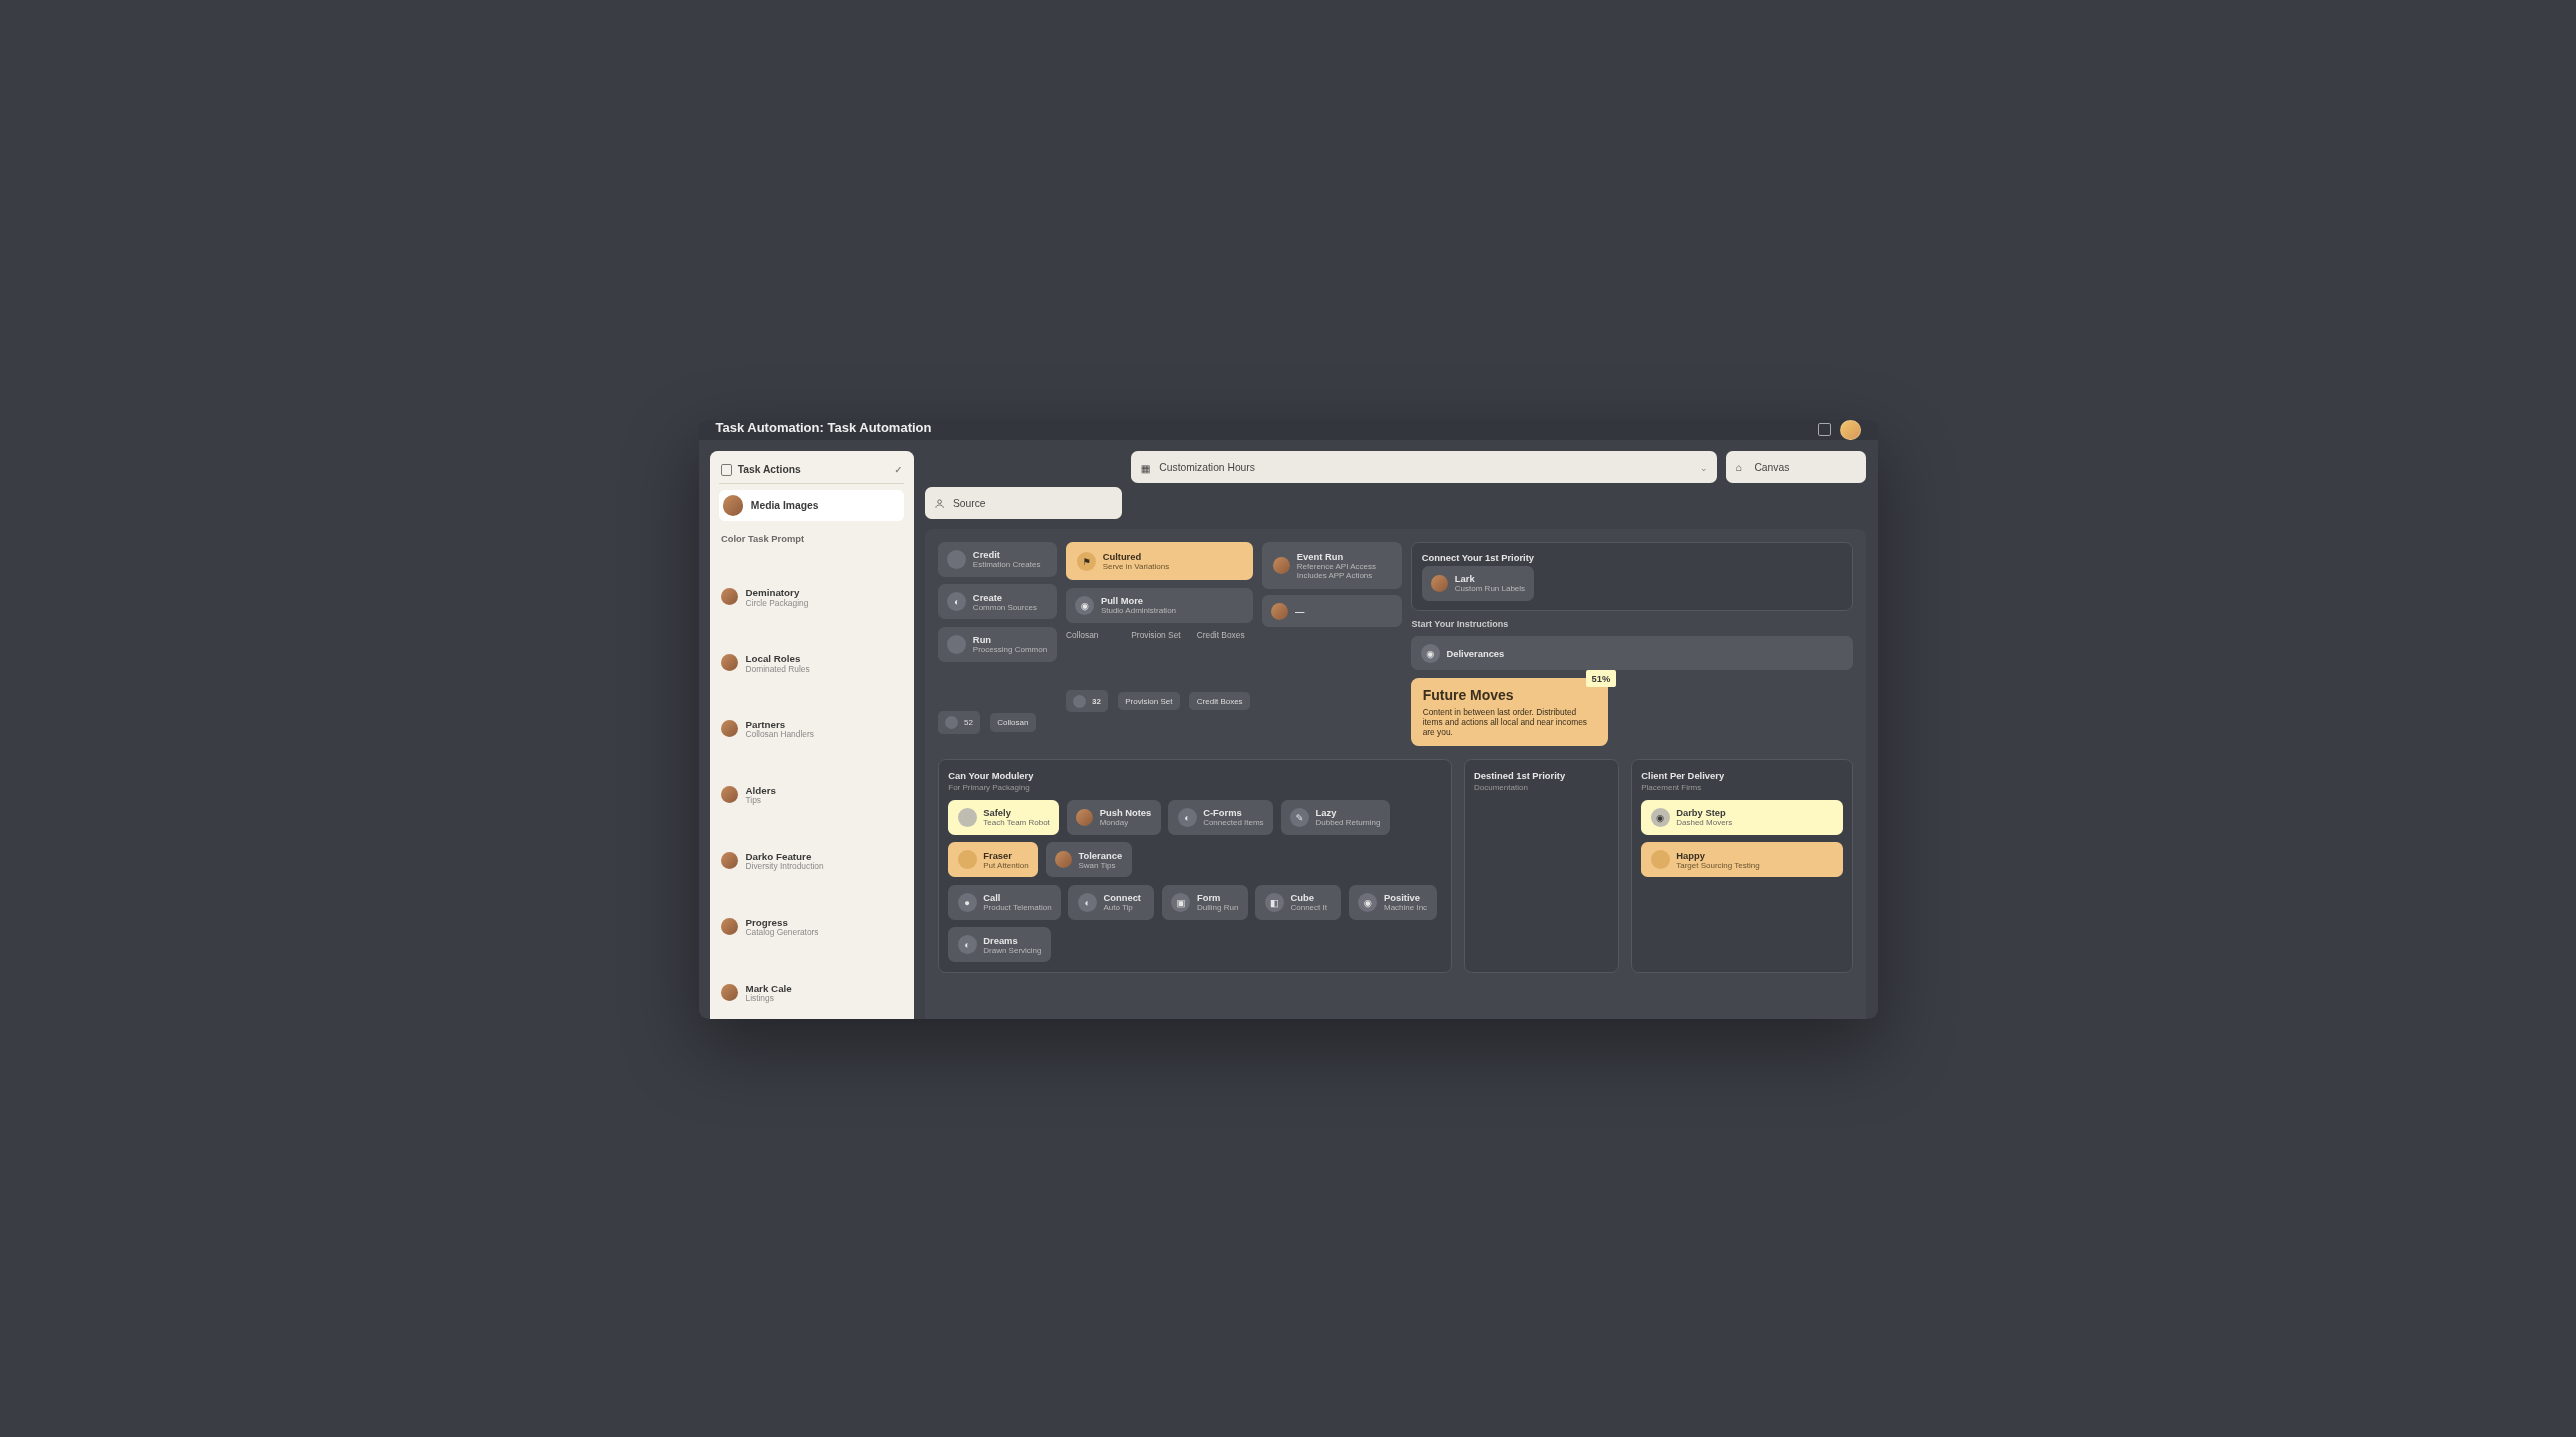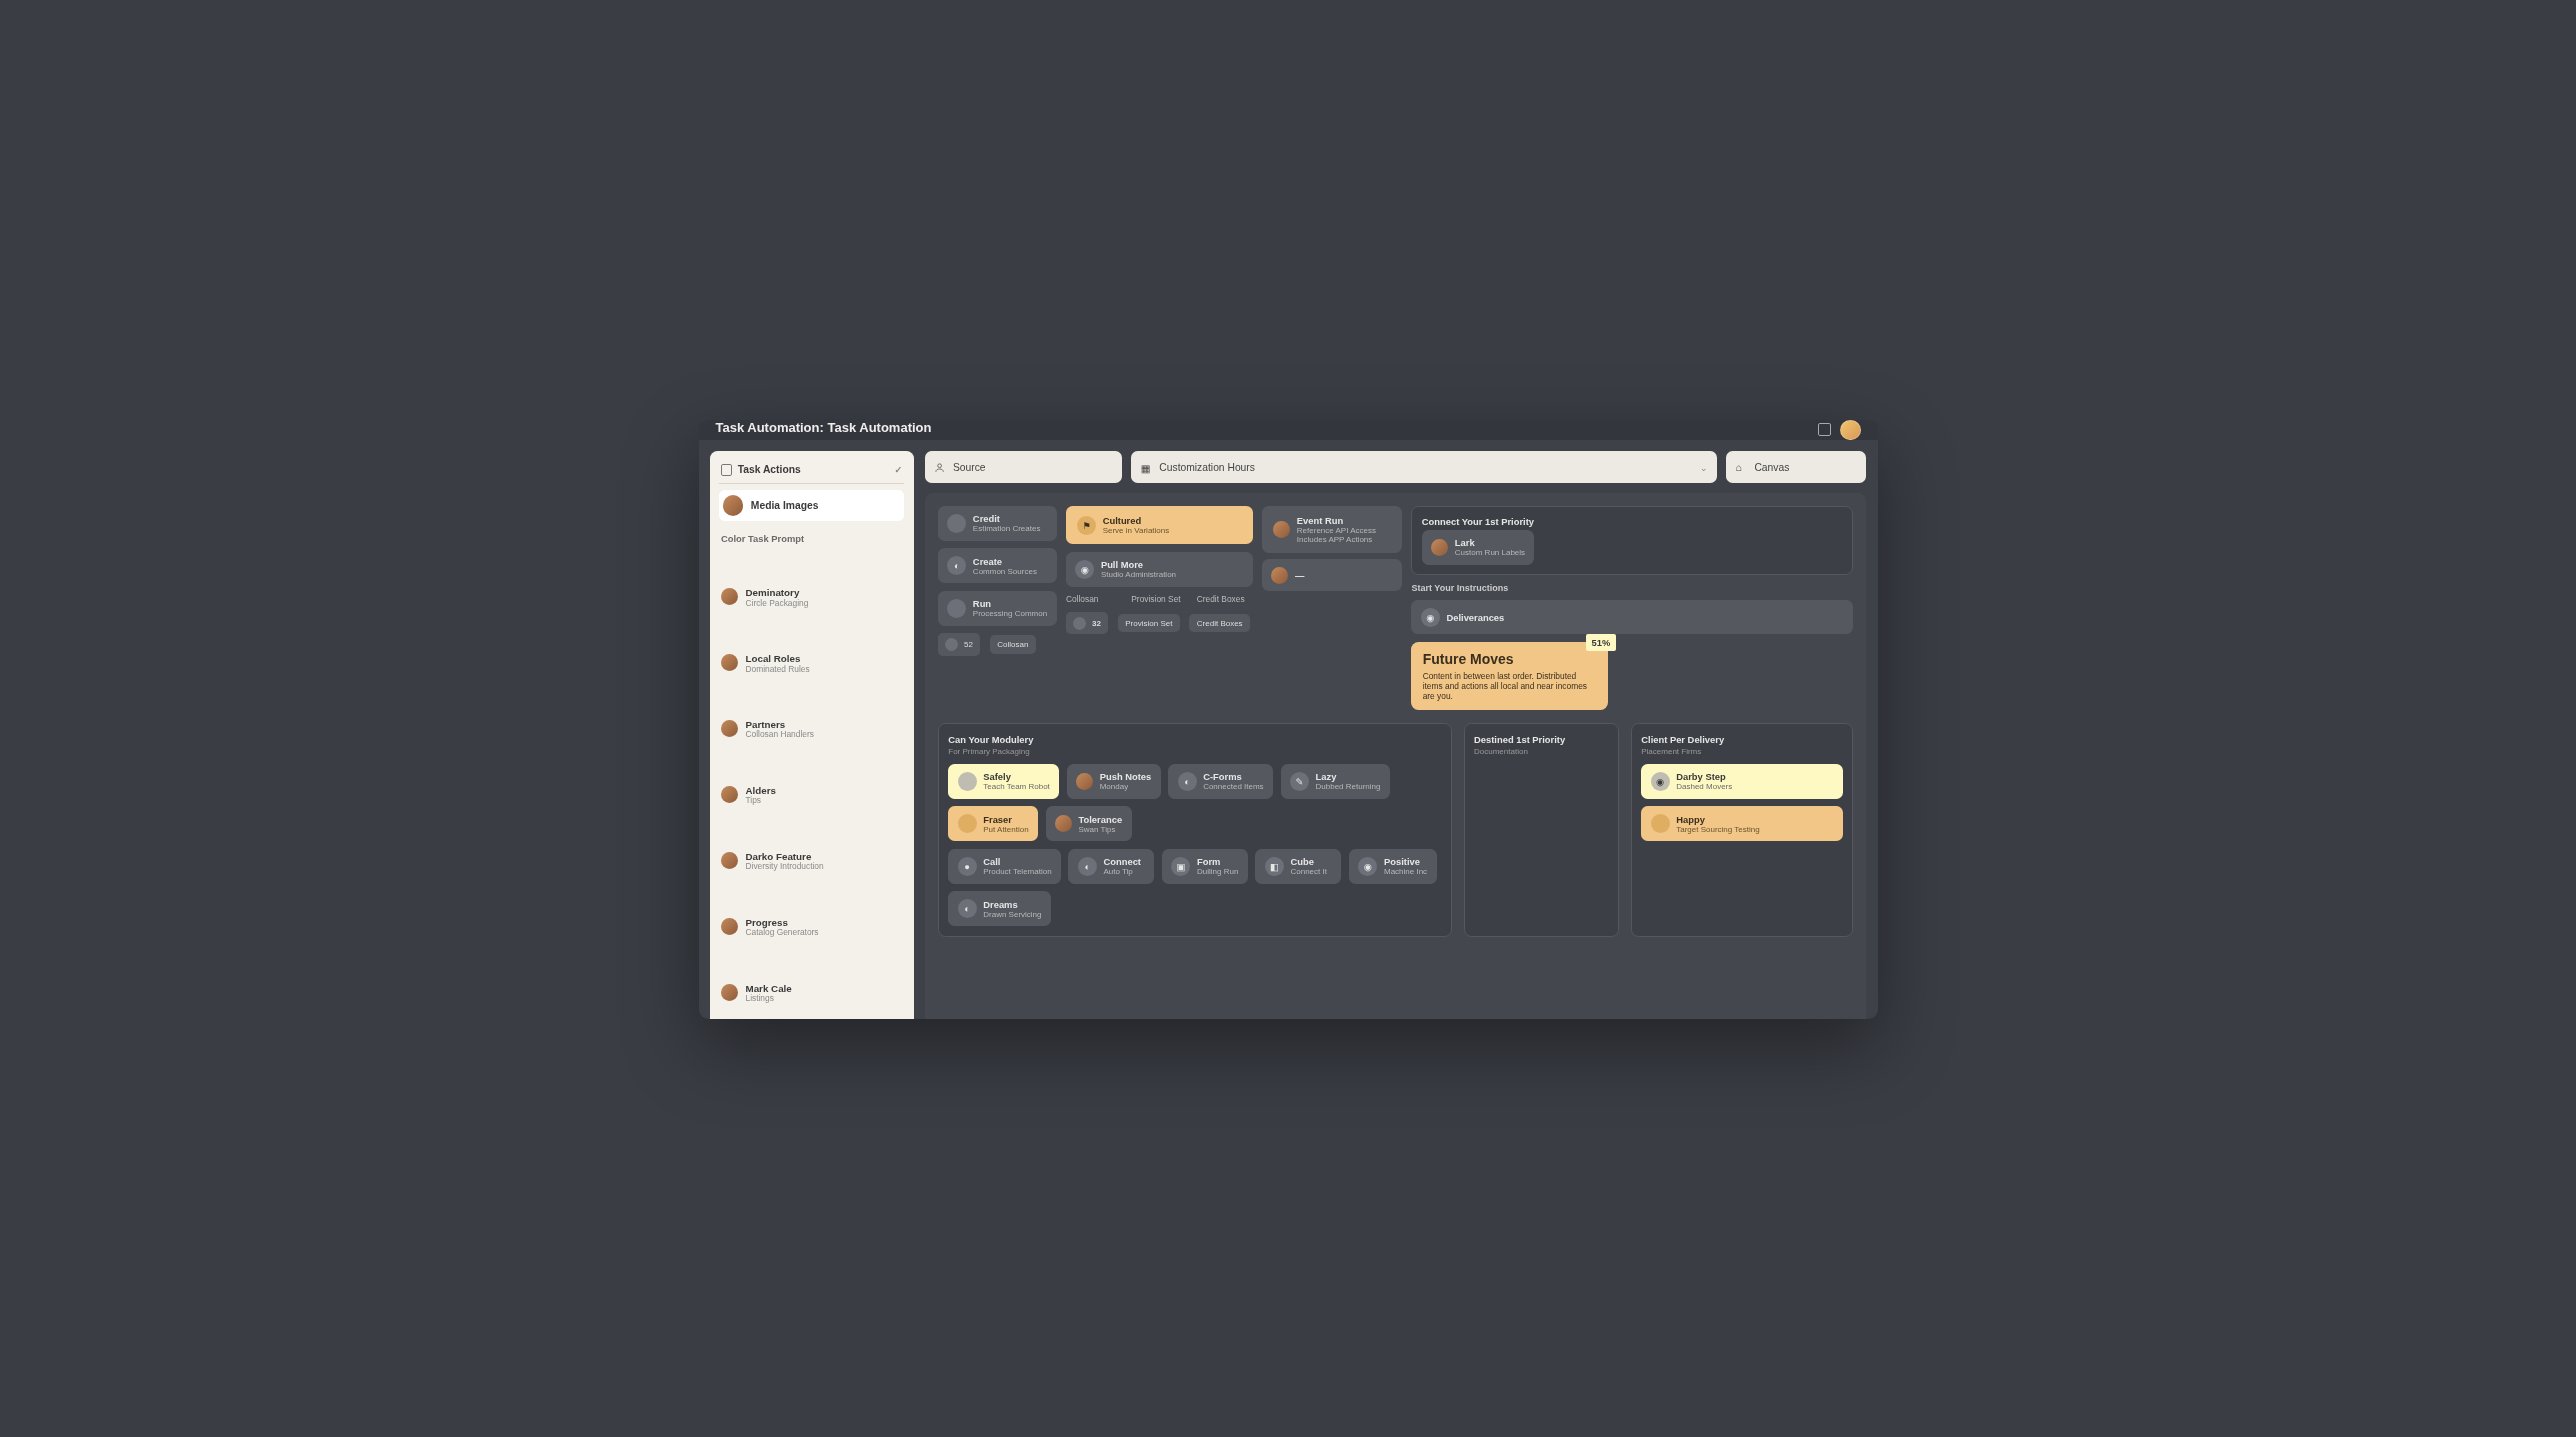--- a/index.html
+++ b/index.html
@@ -101,21 +101,21 @@
   border-radius: 6.6px;
   height: 32px;
   display: flex; align-items: center;
   padding: 0 9.4px;
   font-size: 10.3px;
   color: #444;
   gap: 7.5px;
   flex-shrink: 0;
 }
 .toolbox .ic { width: 11.2px; height: 11.2px; }
-.toolbox.f1 { width: 197px; }
+.toolbox.f1 { width: 197px; margin-top: 36px; }
 .toolbox.f2 { flex: 1; justify-content: space-between; }
 .toolbox.f3 { width: 140px; }
 .chev { font-size: 9.4px; color: #888; }
 .canvas {
   flex: 1;
   background: #44474e;
   border-radius: 7.5px;
   position: relative;
   padding: 13px;
   display: flex;
@@ -181,21 +181,21 @@
 .bigcard .t { font-weight: 700; font-size: 14px; margin-bottom: 3.7px; }
 .col { display: flex; flex-direction: column; gap: 7.5px; }
 .wiregrid {
   display: flex; gap: 9.4px; font-size: 8.4px; color: #bbb;
   align-items: center;
 }
 .wiregrid .lab { min-width: 56px; }
 .mini {
   background: #55585f; border-radius: 4.7px;
   padding: 4.7px 7.5px; color: #ddd; font-size: 8px;
-  display: flex; gap: 5.6px; align-items: center;
+  display: flex; gap: 5.6px; align-items: center; margin-top: 42px;
 }
 .mini .dot { width: 13px; height: 13px; border-radius: 50%; background: #6d7078; }
 .person-ic svg { width: 11.2px; height: 11.2px; }
 </style>
 </head>
 <body>
 
 <div class="screen">
 
   <div class="titlebar">

